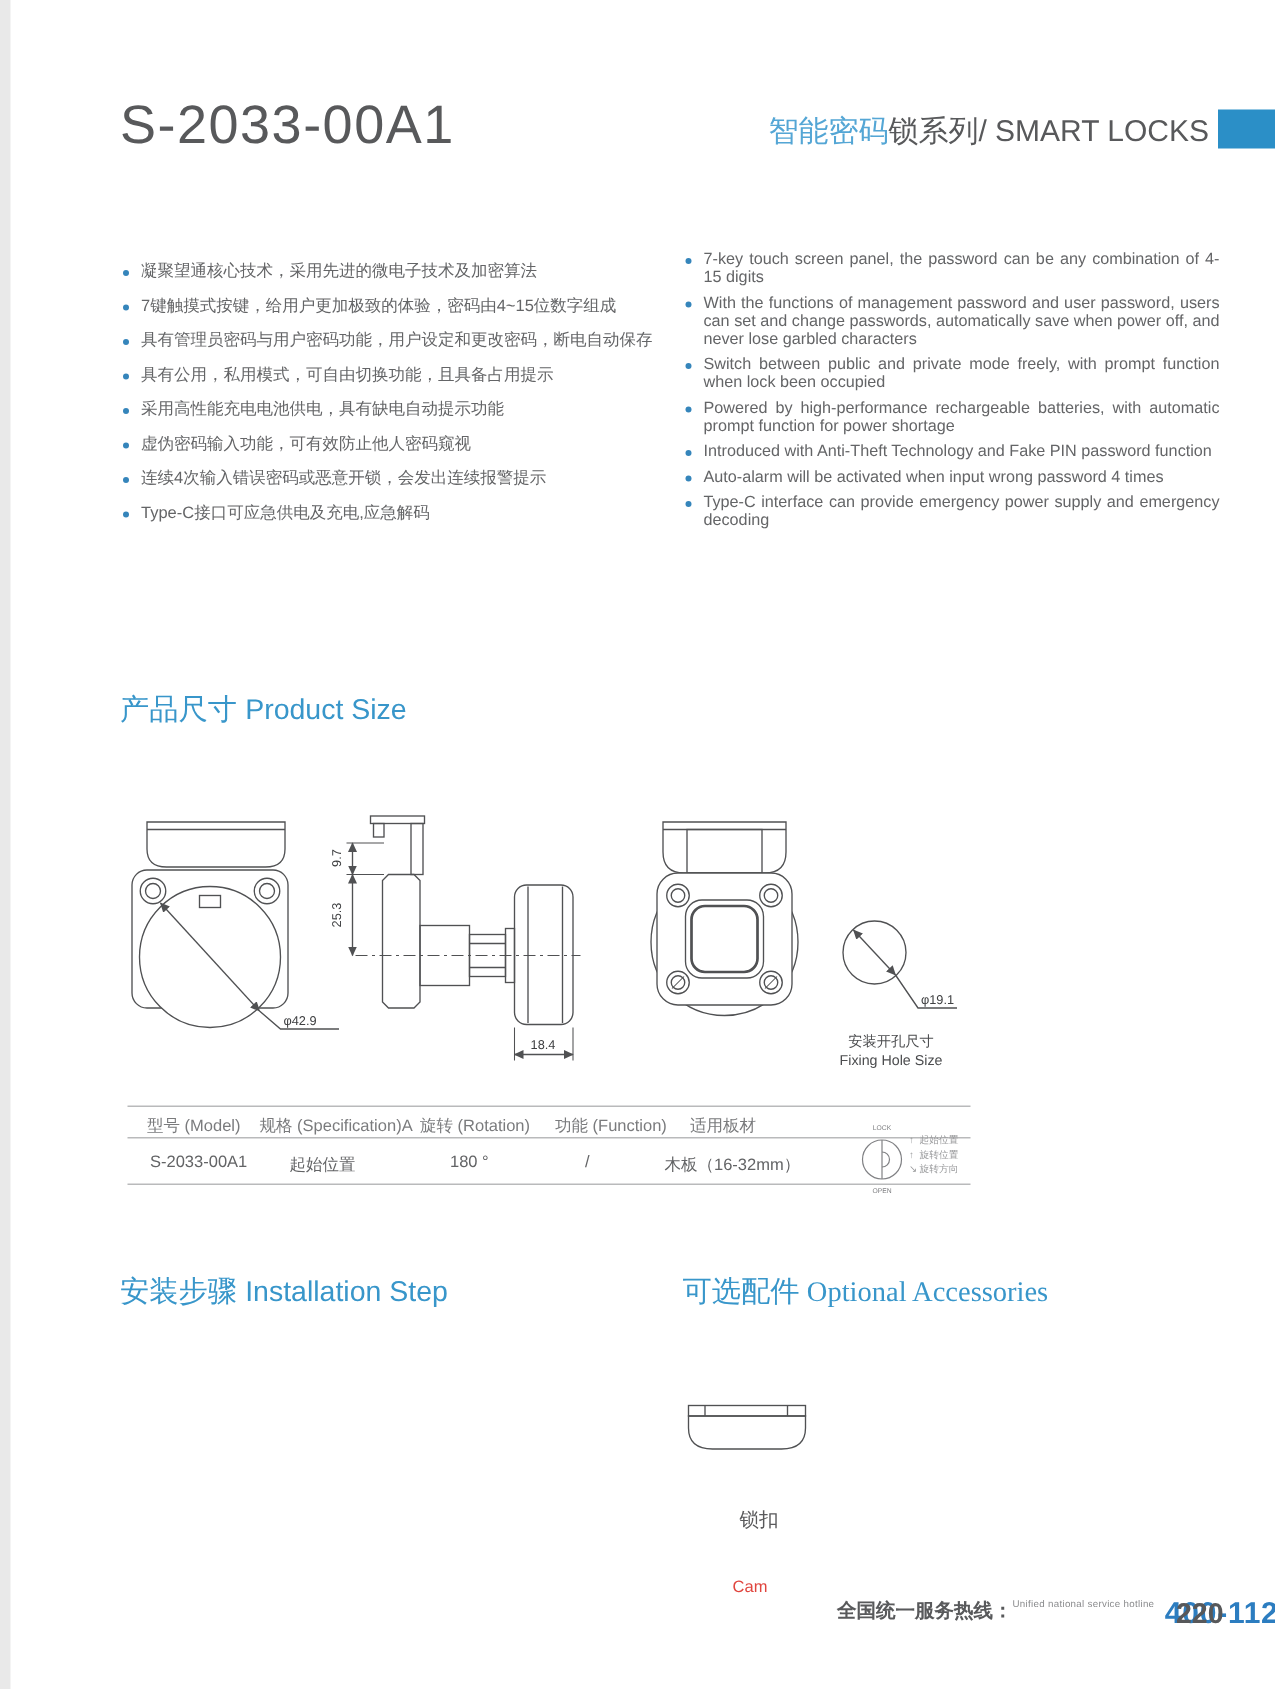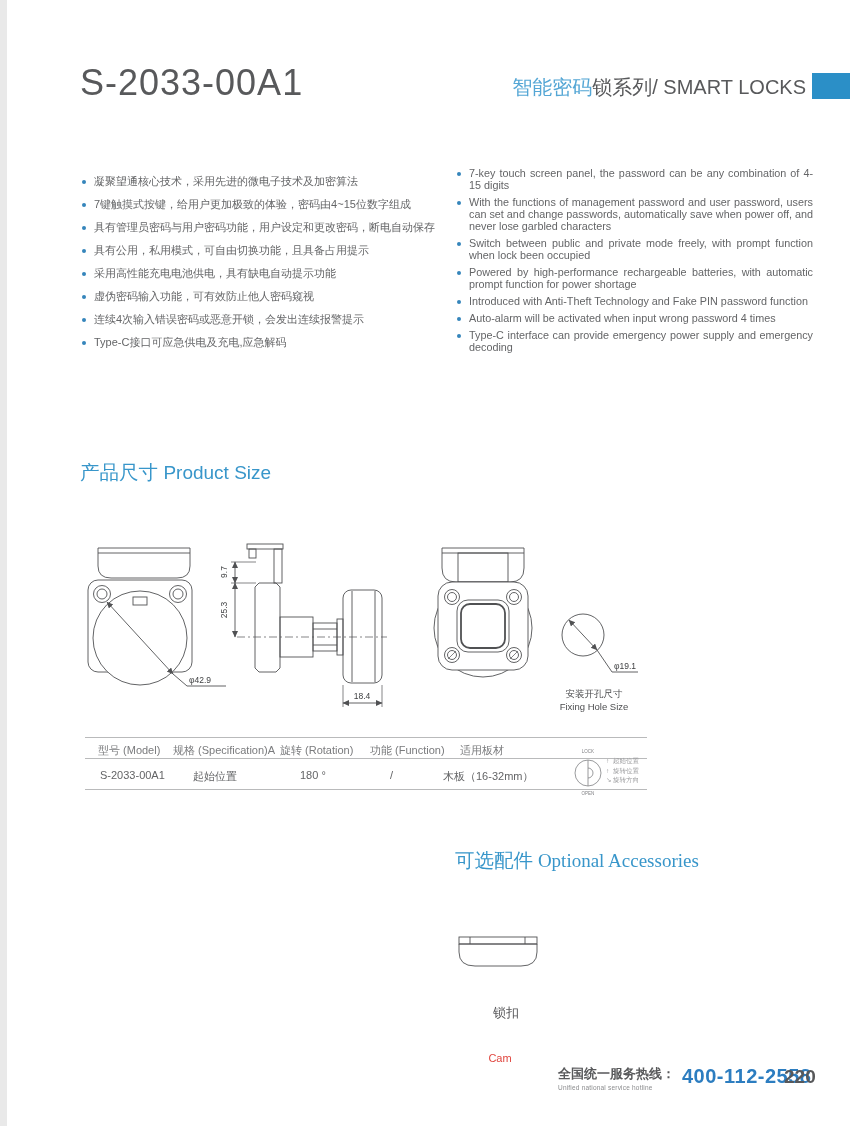--- a/index.html
+++ b/index.html
@@ -37,21 +37,21 @@
   .td { position:absolute; top:32px; color:#636466; white-space:nowrap; }
 
   .legend-markers { left:606px; top:756px; font-size:6.5px; line-height:9.5px; color:#98999b; }
   .legend-markers .row { white-space:nowrap; }
   .legend-markers .sym { display:inline-block; width:7px; }
 
   .cam-label-zh { left:461px; top:1004px; width:90px; text-align:center; font-size:13px; color:#59595b; }
   .cam-label-en { left:455px; top:1020px; width:90px; text-align:center; font-size:11px; color:#e0453e;margin-top:32px; }
 
   .footer { left:558px; top:1065px; display:flex; align-items:flex-start; }
-  .hotline { display:flex; flex-direction:column; align-items:flex-start; }
+  .hotline { display:flex; flex-direction:row; align-items:flex-start; }
   .hotline .zh { font-size:13px; font-weight:700; color:#58595b; white-space:nowrap; }
   .hotline .en { font-size:6.5px; color:#8a8b8d; letter-spacing:0.2px; white-space:nowrap; margin-top:1px; }
   .phone { font-size:20px; font-weight:700; color:#2c7dc0; margin-left:7px; letter-spacing:0.5px; white-space:nowrap; }
   .page-num { left:784px; top:1066px; font-size:19px; font-weight:700; color:#57585a; }
 
   svg text { font-family:"Liberation Sans","DejaVu Sans",sans-serif; }
 </style>
 </head>
 <body>
 
@@ -202,20 +202,24 @@
       <span class="sym">↑</span><span>起始位置</span>
     </div>
     <div class="row">
       <span class="sym">↑</span><span>旋转位置</span>
     </div>
     <div class="row">
       <span class="sym">↘</span><span>旋转方向</span>
     </div>
   </div>
 
+  <div class="abs sec-head" style="left:80px; top:847px;">
+    <span class="zh">安装步骤</span>
+    <span class="en">Installation Step</span>
+  </div>
   <div class="abs sec-head" style="left:455px; top:847px;font-family:Liberation Serif, serif;">
     <span class="zh">可选配件</span>
     <span class="en">Optional Accessories</span>
   </div>
 
   <svg class="abs" style="left:455px; top:935px;" width="90" height="40" viewBox="0 0 90 40">
     <g stroke="#505153" stroke-width="0.9" fill="none">
       <rect x="4" y="2" width="78" height="7"></rect>
       <line x1="15" y1="2" x2="15" y2="9"></line>
       <line x1="70" y1="2" x2="70" y2="9"></line>

